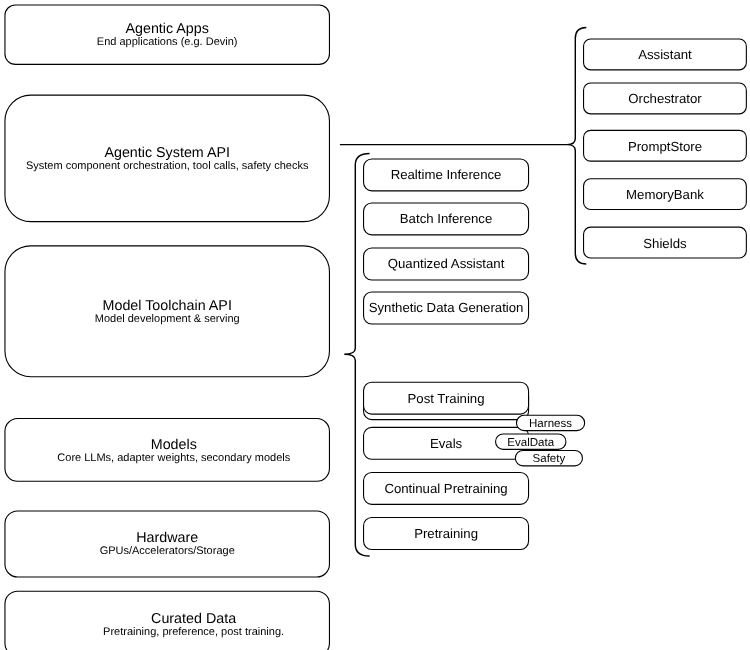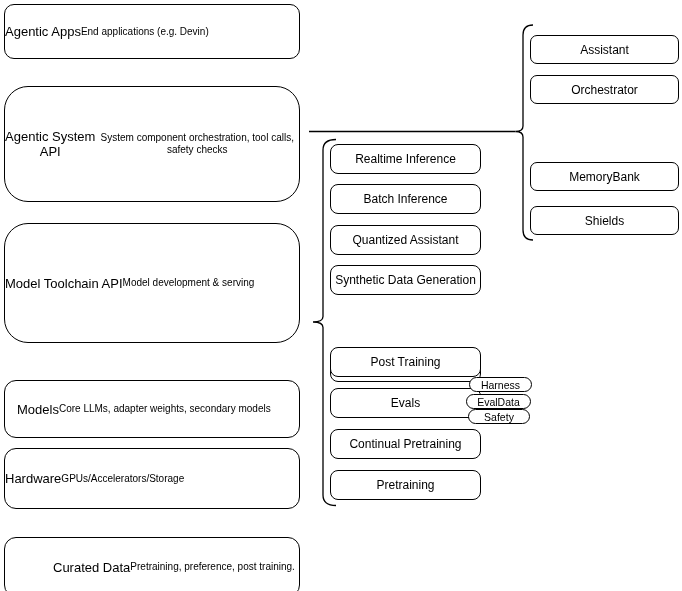--- a/index.html
+++ b/index.html
@@ -19,22 +19,23 @@
     pointer-events: none;
   }
   .lbox {
     position: absolute;
     left: 4px;
     width: 296px;
     box-sizing: border-box;
     border: 1.4px solid #000000;
     background: #ffffff;
     display: flex;
-    flex-direction: row;
+    flex-direction: column;
     align-items: center;
+    justify-content: center;
     text-align: center;
   }
   .lbox .t { font-size: 13px; line-height: 15px; }
   .lbox .s { font-size: 10px; line-height: 12px; margin-top: 0; }
   .mbox {
     position: absolute;
     left: 330px;
     width: 151px;
     height: 30px;
     box-sizing: border-box;
@@ -102,42 +103,43 @@
   <div class="lbox" style="top:223px; height:120px; border-radius:24px;">
     <div class="t">Model Toolchain API</div>
     <div class="s">Model development &amp; serving</div>
   </div>
 
   <div class="lbox" style="top:380px; height:58px; border-radius:12px;padding-left:12px;">
     <div class="t">Models</div>
     <div class="s">Core LLMs, adapter weights, secondary models</div>
   </div>
 
-  <div class="lbox" style="top:448px; height:61px; border-radius:12px;">
+  <div class="lbox" style="top:464px; height:61px; border-radius:12px;">
     <div class="t">Hardware</div>
     <div class="s">GPUs/Accelerators/Storage</div>
   </div>
 
   <div class="lbox" style="top:537px; height:60px; border-radius:12px;padding-left:48px;">
     <div class="t">Curated Data</div>
     <div class="s">Pretraining, preference, post training.</div>
   </div>
 
   <div class="mbox" style="top:144px;">Realtime Inference</div>
   <div class="mbox" style="top:184px;">Batch Inference</div>
   <div class="mbox" style="top:225px;">Quantized Assistant</div>
   <div class="mbox" style="top:265px;">Synthetic Data Generation</div>
   <div class="mbox" style="top:306px;margin-top:46px;">Reward Scoring</div>
   <div class="mbox" style="top:347px;">Post Training</div>
   <div class="mbox" style="top:388px;">Evals</div>
   <div class="mbox" style="top:429px;">Continual Pretraining</div>
   <div class="mbox" style="top:470px;">Pretraining</div>
 
   <div class="pill" style="left:469px; top:377px; width:63px;">Harness</div>
-  <div class="pill" style="left:466px; top:394px; width:65px;">EvalData</div>
+  <div class="pill" style="left:450px; top:394px; width:65px;">EvalData</div>
   <div class="pill" style="left:468px; top:409px; width:62px;">Safety</div>
 
   <div class="rbox" style="top:35px;">Assistant</div>
   <div class="rbox" style="top:75px;">Orchestrator</div>
+  <div class="rbox" style="top:118px;">PromptStore</div>
   <div class="rbox" style="top:206px;">Shields</div>
   <div class="rbox" style="top:162px;">MemoryBank</div>
 
 </div>
 
 </body></html>

